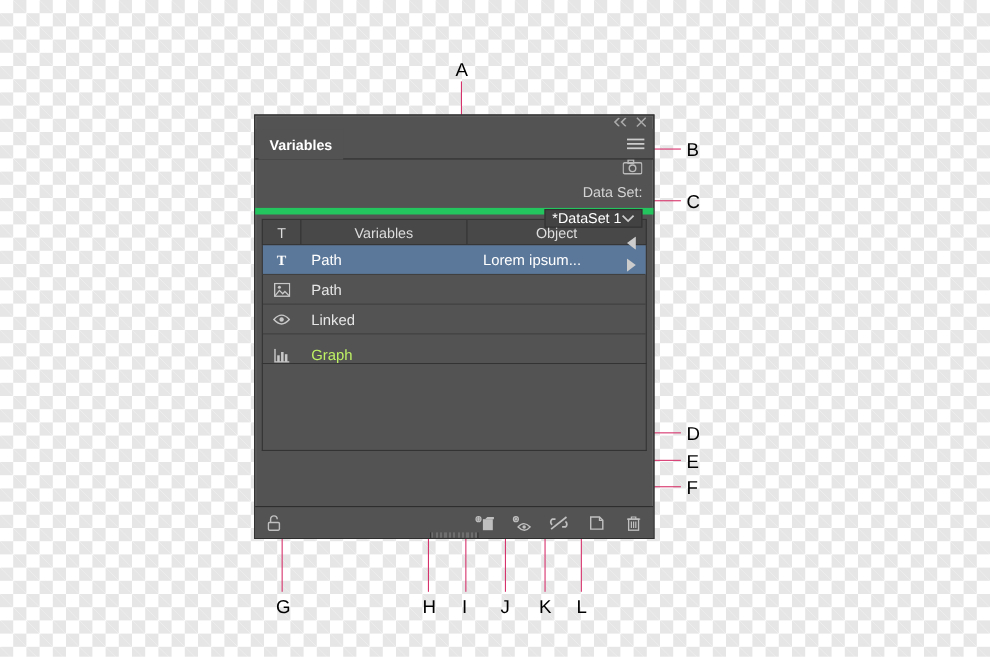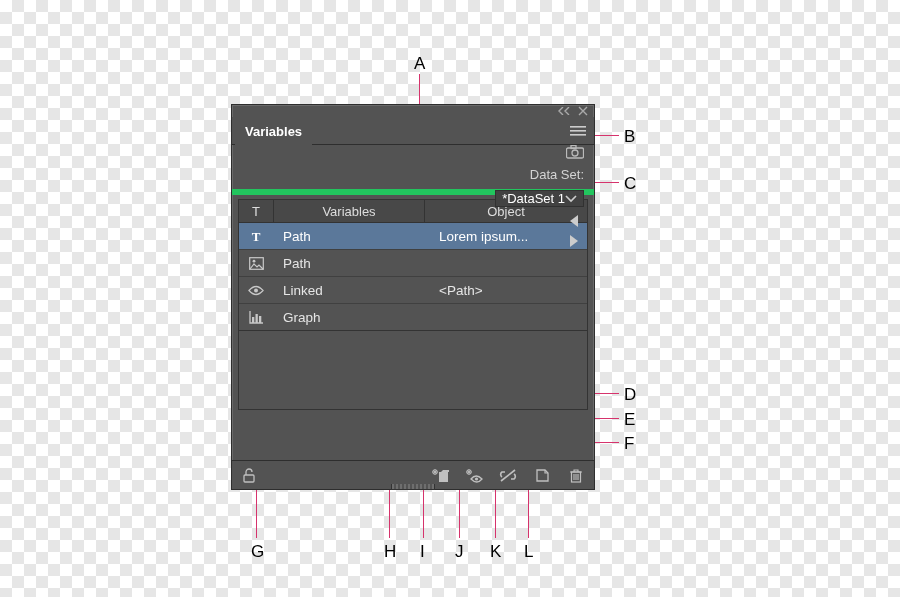--- a/index.html
+++ b/index.html
@@ -178,23 +178,22 @@
           <div class="c-var">Path</div>
         </div>
         <div class="row" style="color: rgb(230, 230, 230);">
           <div class="c-type" style="color:#c8c8c8">
             <svg width="16" height="11" viewBox="0 0 16 11">
               <path d="M1 5.5 q7 -8 14 0 q-7 8 -14 0 Z" fill="none" stroke="currentColor" stroke-width="1.3"></path>
               <circle cx="8" cy="5.5" r="2" fill="currentColor"></circle>
             </svg>
           </div>
           <div class="c-var">Linked</div>
-          <div class="c-obj">&lt;Path&gt;</div>
-        </div>
-        <div class="row" style="color: #e5e5e5;">
+        </div>
+        <div class="row" style="color: #bef264; align-items: flex-end;">
           <div class="c-type" style="color:#c8c8c8">
             <svg width="15" height="13" viewBox="0 0 15 13">
               <path d="M1 0 v12 h13" stroke="currentColor" stroke-width="1.3" fill="none"></path>
               <rect x="3" y="6" width="2.3" height="6" fill="currentColor"></rect>
               <rect x="6.5" y="3" width="2.3" height="9" fill="currentColor"></rect>
               <rect x="10" y="5" width="2.3" height="7" fill="currentColor"></rect>
             </svg>
           </div>
           <div class="c-var">Graph</div>
         </div>

